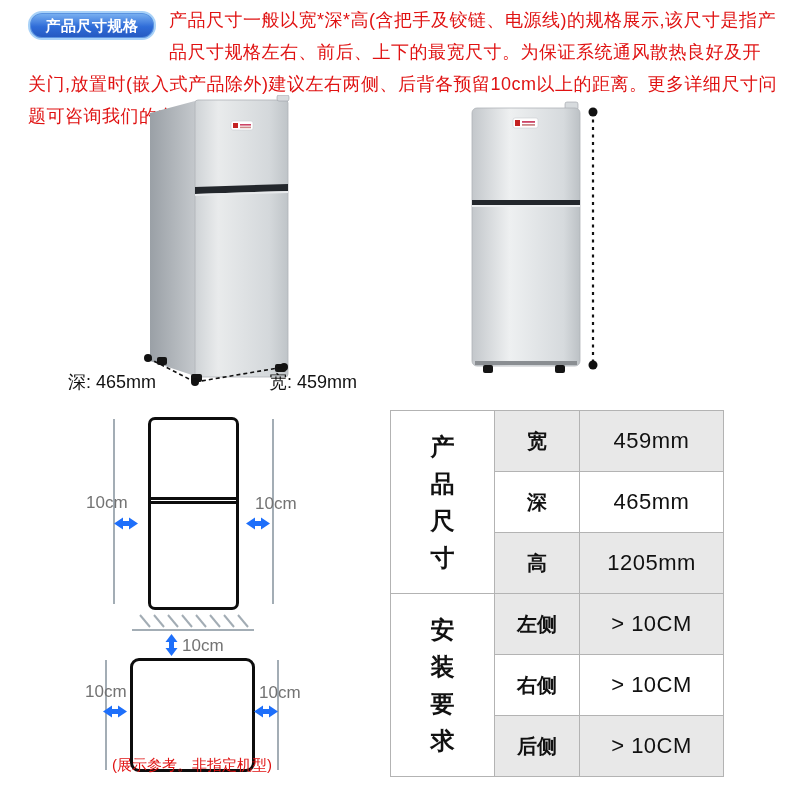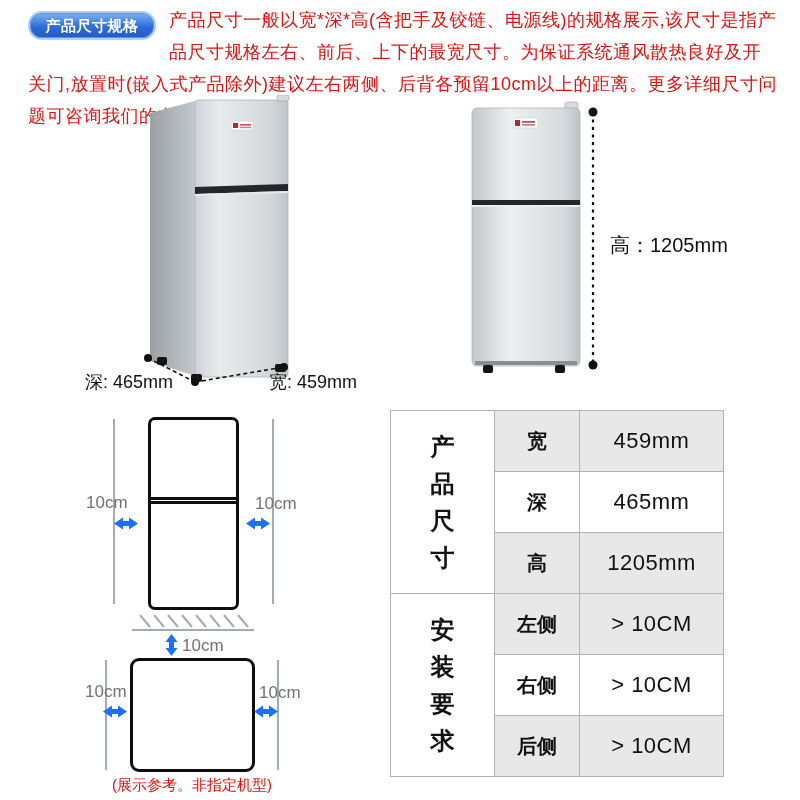--- a/index.html
+++ b/index.html
@@ -20,21 +20,21 @@
   .dim-h{font-size:20px;}
 
   
   .outline{position:absolute;border:3px solid #0d0d0d;background:#fff;box-sizing:border-box;}
   .fv{left:148px;top:417px;width:91px;height:193px;border-radius:7px;}
   .fv-divider{position:absolute;left:0;top:77px;width:100%;height:7px;box-sizing:border-box;
               border-top:3px solid #0d0d0d;border-bottom:3px solid #0d0d0d;}
   .tv{left:130px;top:658px;width:125px;height:114px;border-radius:9px;}
   .gline{position:absolute;width:2px;background:#a3adb5;}
   .cl{position:absolute;font-size:17px;color:#737373;white-space:nowrap;}
-  .note{position:absolute;left:112px;top:776px;font-size:15px;color:#e01212;white-space:nowrap;}
+  .note{position:absolute;left:112px;top:756px;font-size:15px;color:#e01212;white-space:nowrap;}
 
   
   .spec{position:absolute;left:390px;top:410px;border-collapse:collapse;table-layout:fixed;width:330px;}
   .spec td{border:1px solid #b3b3b3;text-align:center;vertical-align:middle;padding:0;background:#fff;}
   .spec td.gray{background:#e8e8e8;}
   .spec td.group{width:103px;font-size:24px;font-weight:bold;}
   .spec td.group span{display:inline-block;width:46px;line-height:1.55;}
   .spec td.key{width:84px;font-size:20px;font-weight:bold;}
   .spec td.val{width:143px;font-size:22px;letter-spacing:0.5px;}
   .spec tr{height:61px;}
@@ -82,21 +82,21 @@
     <rect x="72" y="262" width="10" height="8" rx="2" fill="#141414"></rect>
     <rect x="106" y="279" width="11" height="8" rx="2" fill="#141414"></rect>
     <rect x="190" y="269" width="11" height="8" rx="2" fill="#141414"></rect>
 
     <polyline points="63,263 110,287" fill="none" stroke="#111" stroke-width="1.6" stroke-dasharray="4 3"></polyline>
     <polyline points="110,287 199,272" fill="none" stroke="#111" stroke-width="1.6" stroke-dasharray="4 3"></polyline>
     <circle cx="63" cy="263" r="4" fill="#111"></circle>
     <circle cx="110" cy="287" r="4" fill="#111"></circle>
     <circle cx="199" cy="272" r="4" fill="#111"></circle>
   </svg>
-  <div class="dim" style="left:85px;top:370px;">深: 465mm</div>
+  <div class="dim" style="left:68px;top:370px;">深: 465mm</div>
   <div class="dim" style="left:269px;top:370px;">宽: 459mm</div>
 
   <svg class="abs" style="left:455px;top:100px;" width="250" height="280" viewBox="0 0 250 280">
     <defs>
       <linearGradient id="bodyG" x1="0" y1="0" x2="1" y2="0">
         <stop offset="0" stop-color="#c3c7cb"></stop>
           <stop offset="0.35" stop-color="#eef0f1"></stop>
         <stop offset="0.85" stop-color="#d6dadd"></stop>
           <stop offset="1" stop-color="#bcc1c5"></stop>
       </linearGradient>
@@ -112,21 +112,20 @@
     <rect x="17" y="100" width="108" height="5" fill="#23272c"></rect>
     <rect x="17" y="105" width="108" height="2" fill="#eceef0"></rect>
     <rect x="20" y="261" width="102" height="4" fill="#8a8e92"></rect>
     <rect x="28" y="265" width="10" height="8" rx="2" fill="#141414"></rect>
     <rect x="100" y="265" width="10" height="8" rx="2" fill="#141414"></rect>
 
     <line x1="138" y1="12" x2="138" y2="265" stroke="#111" stroke-width="2.2" stroke-dasharray="3 4.5"></line>
     <circle cx="138" cy="12" r="4.5" fill="#111"></circle>
     <circle cx="138" cy="265" r="4.5" fill="#111"></circle>
   </svg>
-  <div class="dim dim-h" style="left:610px;top:232px;">高：1205mm</div>
 
   <div class="gline" style="left:113px;top:419px;height:185px;"></div>
   <div class="gline" style="left:272px;top:419px;height:185px;"></div>
   <div class="outline fv">
     <div class="fv-divider"></div>
   </div>
   <div class="cl" style="left:86px;top:493px;">10cm</div>
   <div class="cl" style="left:255px;top:494px;">10cm</div>
   <svg class="abs" style="left:114px;top:517px;" width="24" height="13" viewBox="0 0 24 13">
     <polygon points="0,6.5 9,0.5 9,4 15,4 15,0.5 24,6.5 15,12.5 15,9 9,9 9,12.5" fill="#1e6ffa"></polygon>

